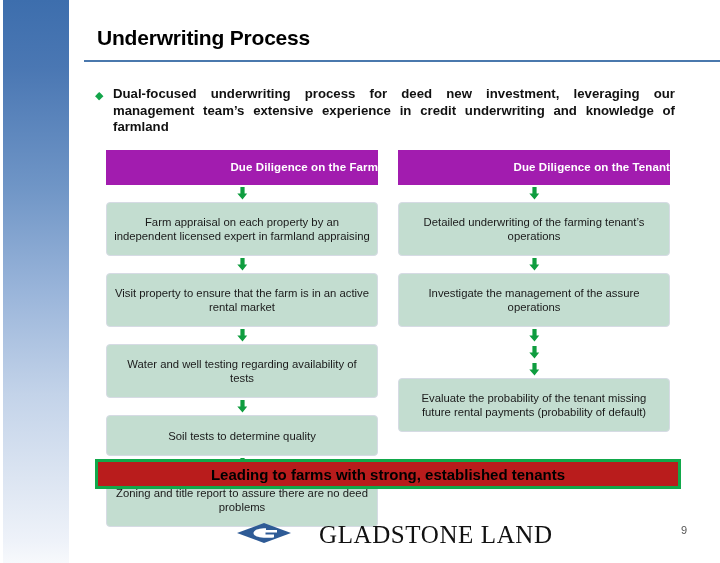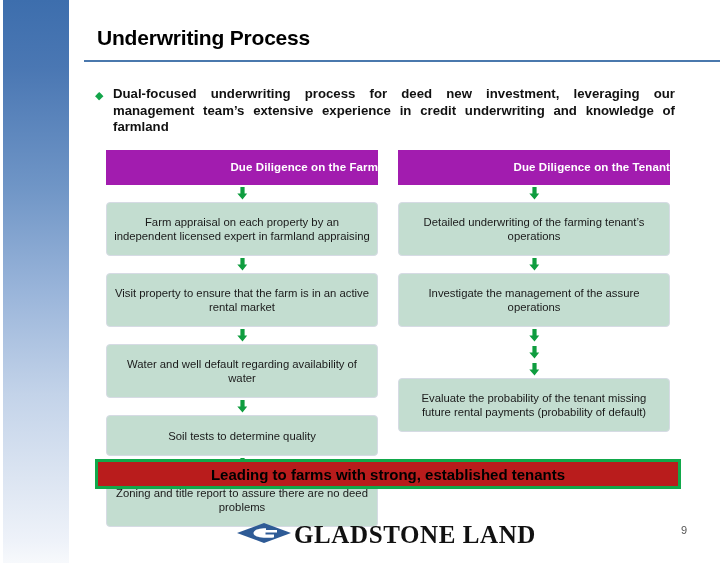--- a/index.html
+++ b/index.html
@@ -154,24 +154,24 @@
   
   .footer-logo {
     position: absolute;
     left: 236px;
     top: 521px;
     display: flex;
     align-items: center;
   }
   .logo-mark { display: block; }
   .logo-word {
-    margin-left: 2px;
+    margin-left: 27px;
     font-family: "Liberation Serif", serif;
     font-size: 25px;
-    font-weight: bold;
+    font-weight: normal;
     letter-spacing: 0.6px;
     color: #111111;
   }
   .page-num {
     position: absolute;
     left: 681px;
     top: 524px;
     font-size: 11px;
     color: #555555;
   }
@@ -206,21 +206,21 @@
           <path d="M3.4 0h4.2v6.4h2.6L5.5 12.6 0.3 6.4h3.1z" fill="#0f9d3f"></path>
         </svg>
     </div>
     <div class="step-box tall">Visit property to ensure that the farm is in an active rental market</div>
 
     <div class="arrow">
       <svg width="11" height="13" viewBox="0 0 11 13">
           <path d="M3.4 0h4.2v6.4h2.6L5.5 12.6 0.3 6.4h3.1z" fill="#0f9d3f"></path>
         </svg>
     </div>
-    <div class="step-box">Water and well default regarding availability of water</div>
+    <div class="step-box">Water and well testing regarding availability of tests</div>
 
     <div class="arrow">
       <svg width="11" height="13" viewBox="0 0 11 13">
           <path d="M3.4 0h4.2v6.4h2.6L5.5 12.6 0.3 6.4h3.1z" fill="#0f9d3f"></path>
         </svg>
     </div>
     <div class="step-box">Soil tests to determine quality</div>
 
     <div class="arrow">
       <svg width="11" height="13" viewBox="0 0 11 13">

